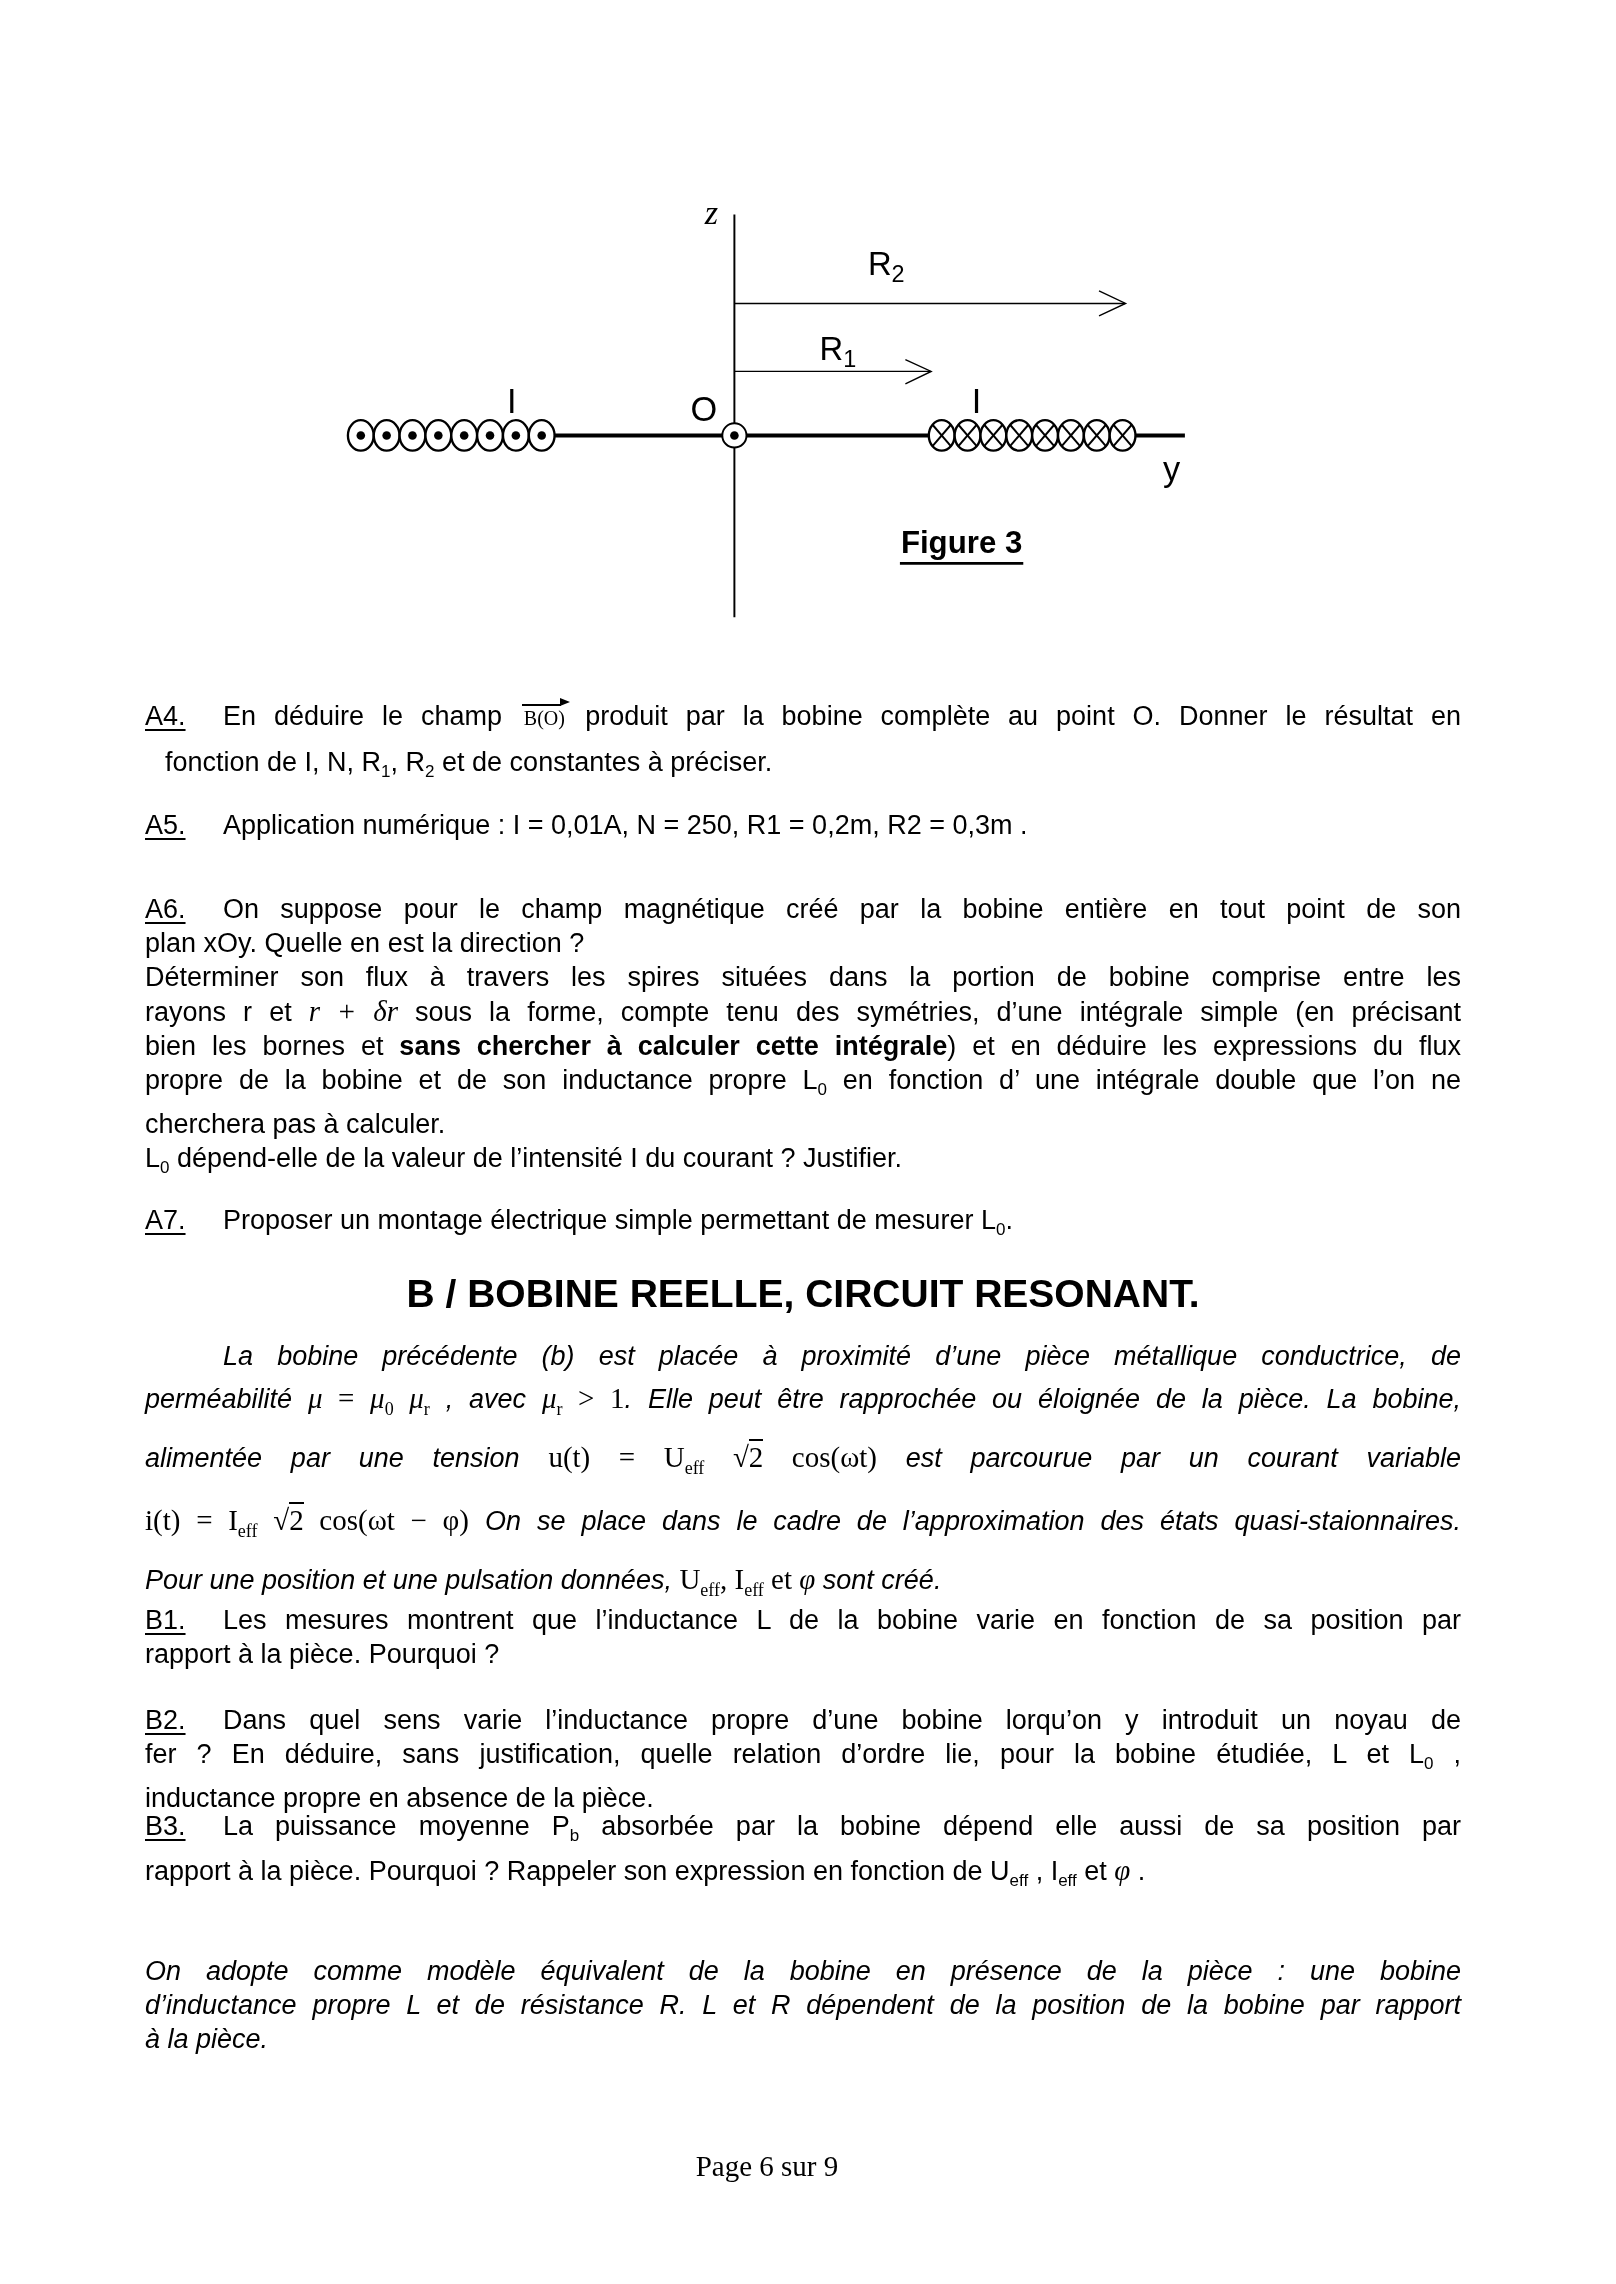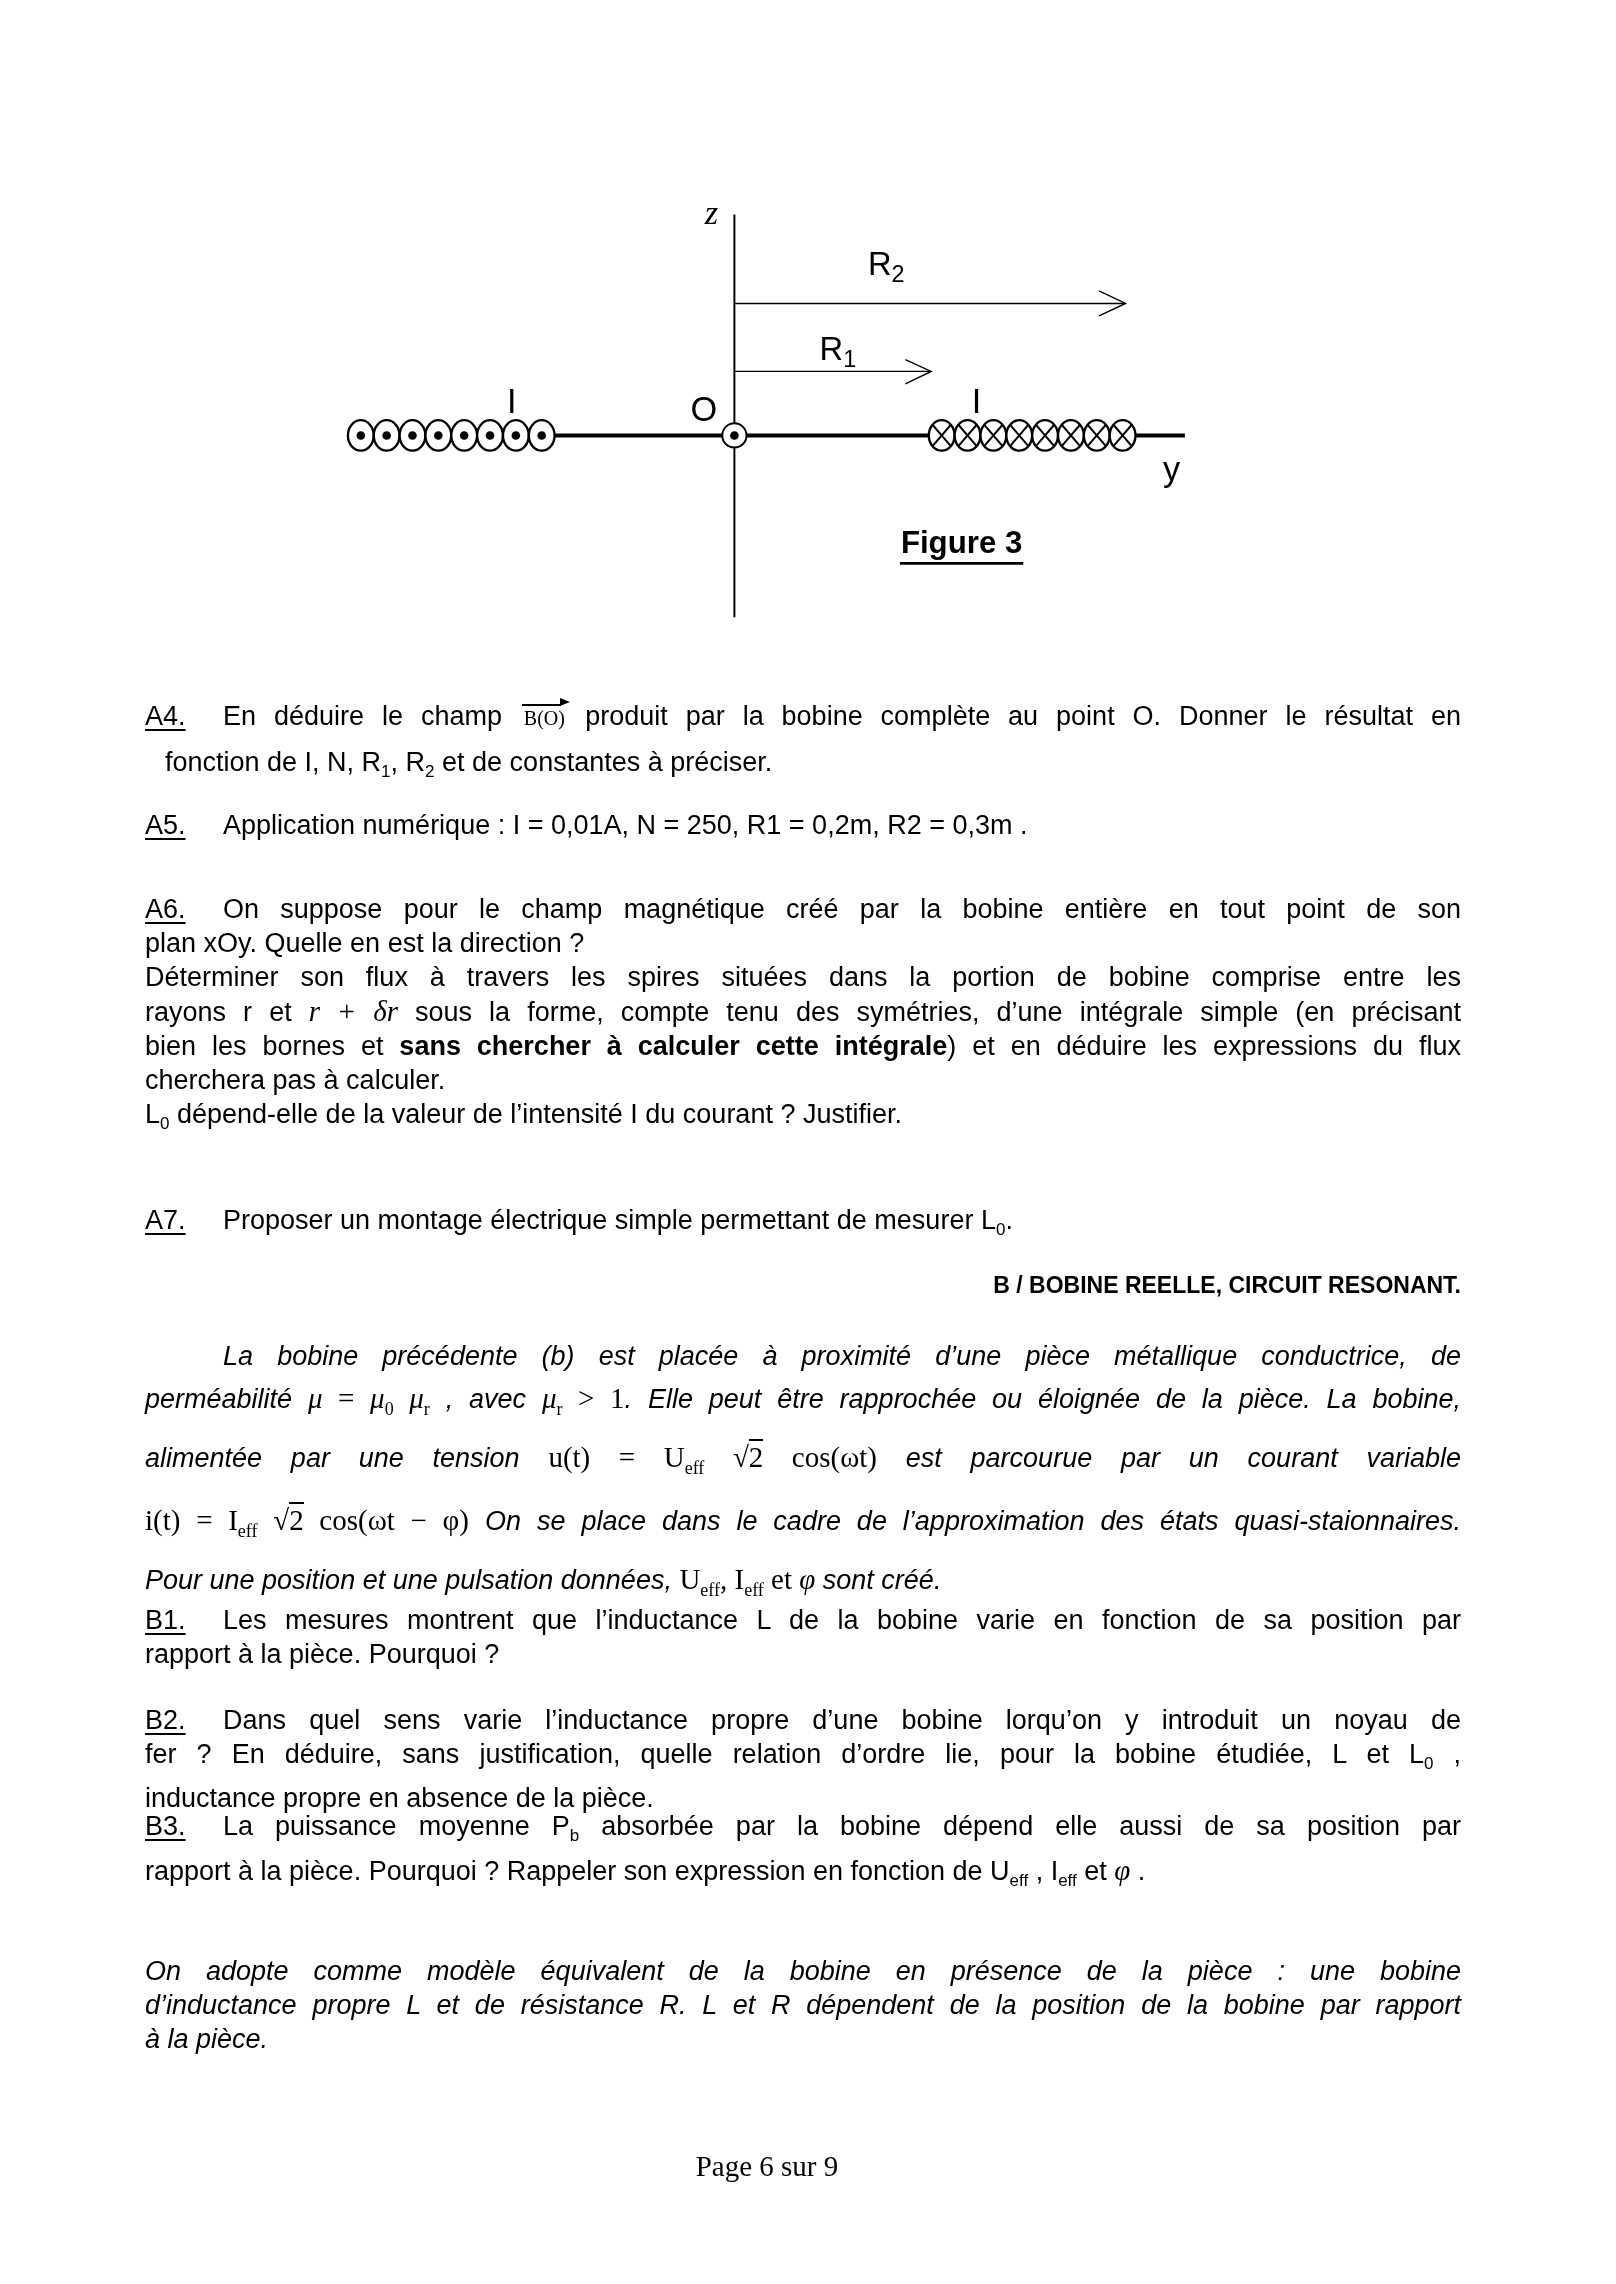--- a/index.html
+++ b/index.html
@@ -51,21 +51,21 @@
     content:"";position:absolute;right:-3.1px;top:-8.6px;
     border-left:10.2px solid #000;
     border-top:4.7px solid transparent;
     border-bottom:4.7px solid transparent;
   }
 
   #a4{top:694px;}
   #a5{top:808px;}
   #a6{top:892px;}
   #a7{top:1203px;}
-  #bheader{top:1272px;text-align:right;font-weight:bold;font-size:23px;}
+  #bheader{top:1272px;text-align:center;font-weight:bold;font-size:39px;}
   #bintro{top:1337px;}
   #b1{top:1603px;}
   #b2{top:1703px;}
   #b3{top:1766px;margin-top:43px;}
   #boutro{top:1954px;}
   #footer{
     position:absolute;top:2150px;left:109px;width:1316px;
     text-align:center;
     font-family:"Liberation Serif",serif;
     font-size:29px;
@@ -157,20 +157,21 @@
     </div>
   <div class="para" id="a5">
       <div class="line ll"><span class="s-lbl">A5.</span><span>Application numérique : I = 0,01A, N = 250, R1 = 0,2m, R2 = 0,3m .</span></div>
     </div>
   <div class="para" id="a6">
       <div class="line jl"><span class="s-lbl">A6.</span><span>On suppose pour le champ magnétique créé par la bobine entière en tout point de son</span></div>
       <div class="line ll"><span>plan xOy. Quelle en est la direction ?</span></div>
       <div class="line jl"><span>Déterminer son flux à travers les spires situées dans la portion de bobine comprise entre les</span></div>
       <div class="line jl"><span>rayons r et </span><span class="s-mi">r + δr</span><span>  sous la forme, compte tenu des symétries, d’une intégrale simple (en précisant</span></div>
       <div class="line jl"><span>bien les bornes et </span><span class="s-b">sans chercher à calculer cette intégrale</span><span>) et en déduire les expressions du flux</span></div>
+      <div class="line jl"><span>propre de la bobine et de son inductance propre L</span><span class="s-sub">0</span><span> en fonction d’ une intégrale double que l’on ne</span></div>
       <div class="line ll"><span>cherchera pas à calculer.</span></div>
       <div class="line ll"><span>L</span><span class="s-sub">0</span><span> dépend-elle de la valeur de l’intensité I du courant ? Justifier.</span></div>
     </div>
   <div class="para" id="a7">
       <div class="line ll"><span class="s-lbl">A7.</span><span>Proposer un montage électrique simple permettant de mesurer L</span><span class="s-sub">0</span><span>.</span></div>
     </div>
 
   <div class="para" id="bheader">B / BOBINE REELLE, CIRCUIT RESONANT.</div>
 
   <div class="para it" id="bintro">

